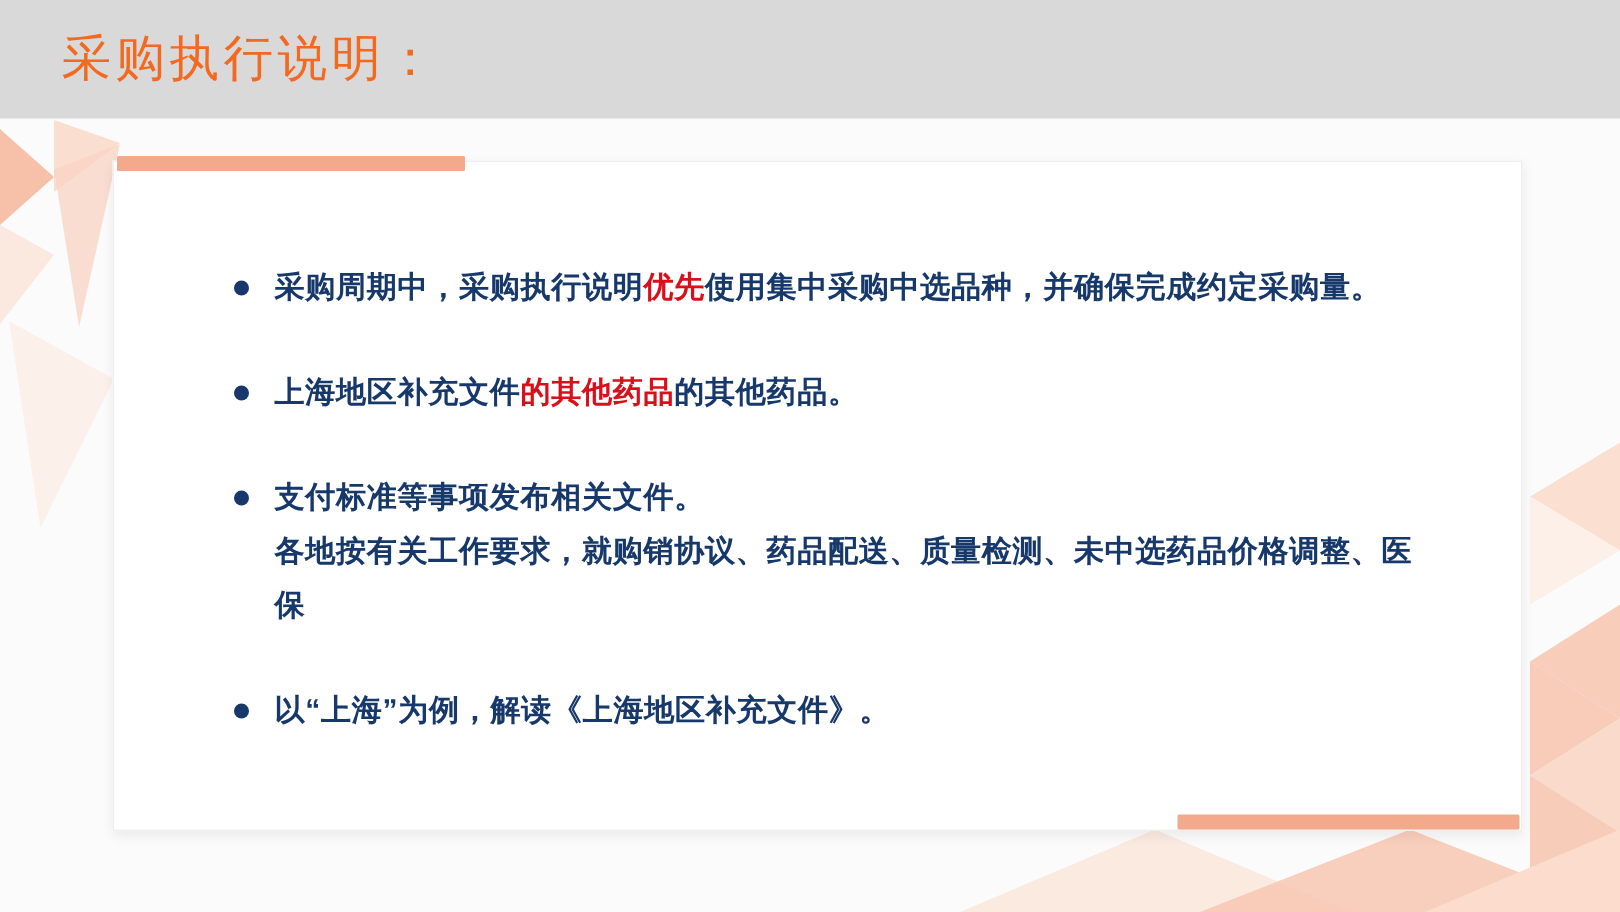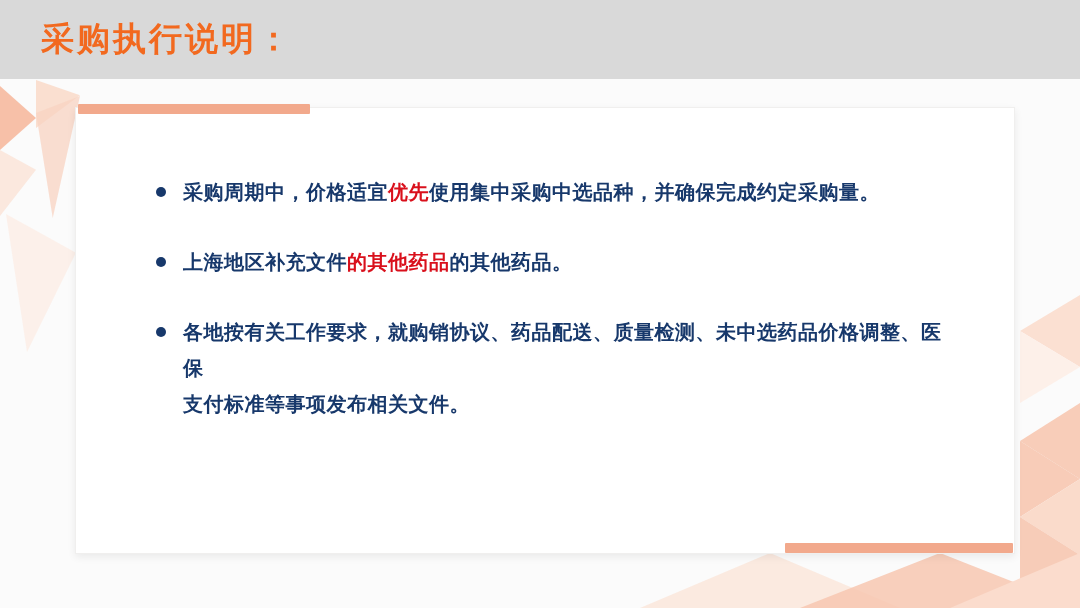--- a/index.html
+++ b/index.html
@@ -21,21 +21,21 @@
     width: 1080px; height: 79px;
     background: var(--header-bg, #d9d9d9);
     display: flex;
     align-items: center;
     padding-left: 41px;
     z-index: 4;
   }
   .title {
     margin: 0;
     font-size: 33px;
-    font-weight: bold;
+    font-weight: normal;
     letter-spacing: 3px;
     color: var(--orange, #f2691f);
   }
 
   
   .tri {
     position: absolute;
     z-index: 1;
     pointer-events: none;
   }
@@ -118,35 +118,41 @@
   <div class="tri" style="left:950px;top:553px;width:130px;height:55px;background:#fbdccd;clip-path:polygon(0 100%,100% 0,100% 100%);"></div>
 
   <div class="accent-bar top-left"></div>
   <div class="accent-bar bottom-right"></div>
 
   <div class="card">
     <ul class="bullets" id="bullet-list">
   <li class="bullet">
     <span class="bullet-dot"></span>
     <span class="bullet-text">
-            <span class="bullet-line"><span>采购周期中，价格适宜</span><span class="hl">优先</span><span>使用集中采购中选品种，并确保完成约定采购量。</span></span>
+            <span class="bullet-line"><span>采购周期中，采购执行说明</span><span class="hl">优先</span><span>使用集中采购中选品种，并确保完成约定采购量。</span></span>
           </span>
   </li>
 
   <li class="bullet">
     <span class="bullet-dot"></span>
     <span class="bullet-text">
             <span class="bullet-line"><span>上海地区补充文件</span><span class="hl">的其他药品</span><span>的其他药品。</span></span>
           </span>
   </li>
 
   <li class="bullet">
     <span class="bullet-dot"></span>
     <span class="bullet-text">
+            <span class="bullet-line"><span>支付标准等事项发布相关文件。</span></span>
             <span class="bullet-line"><span>各地按有关工作要求，就购销协议、药品配送、质量检测、未中选药品价格调整、医保</span></span>
-            <span class="bullet-line"><span>支付标准等事项发布相关文件。</span></span>
           </span>
   </li>
 
+  <li class="bullet">
+    <span class="bullet-dot"></span>
+    <span class="bullet-text">
+            <span class="bullet-line"><span>以“上海”为例，解读《上海地区补充文件》。</span></span>
+          </span>
+  </li>
 </ul>
   </div>
 
 </div>
 
 </body></html>

